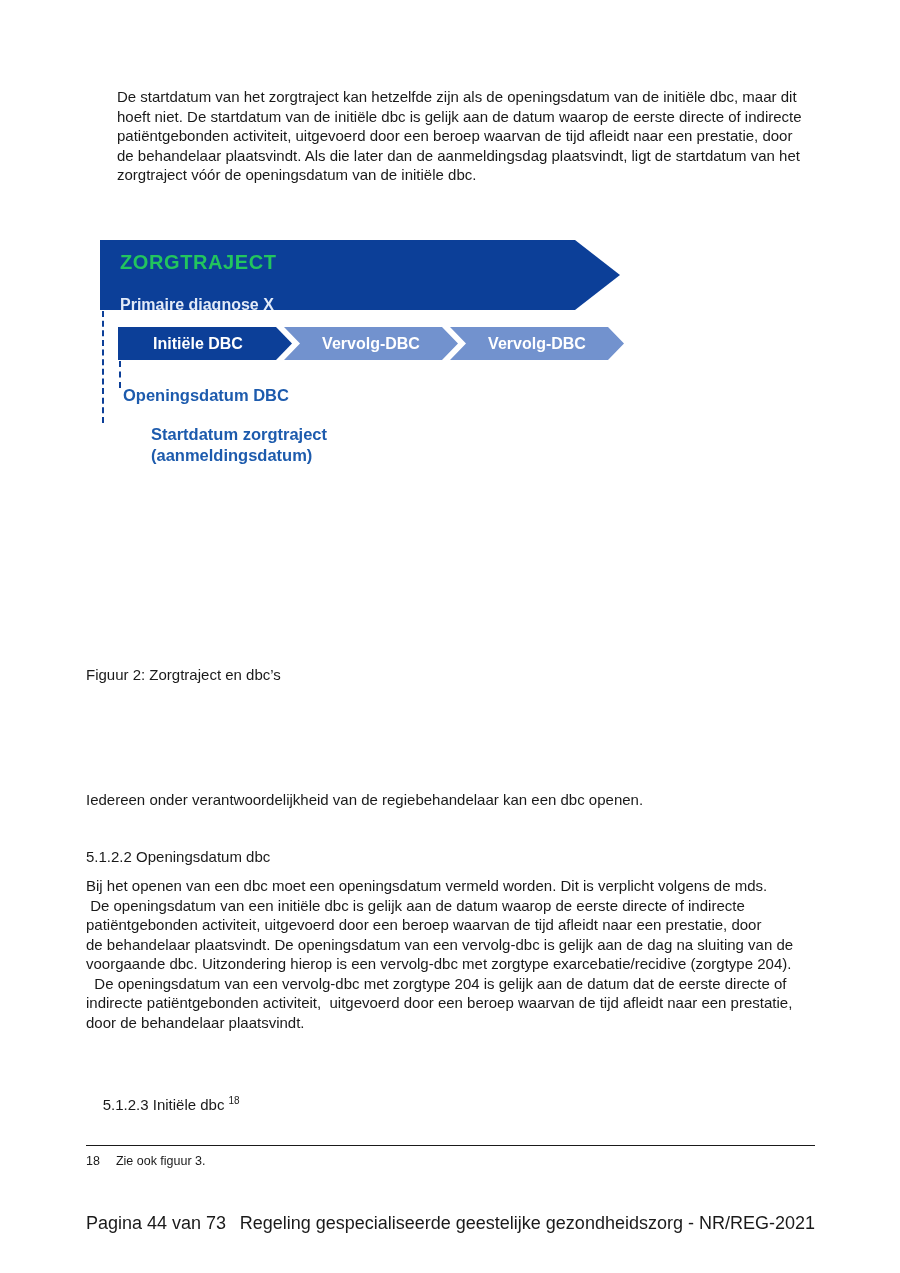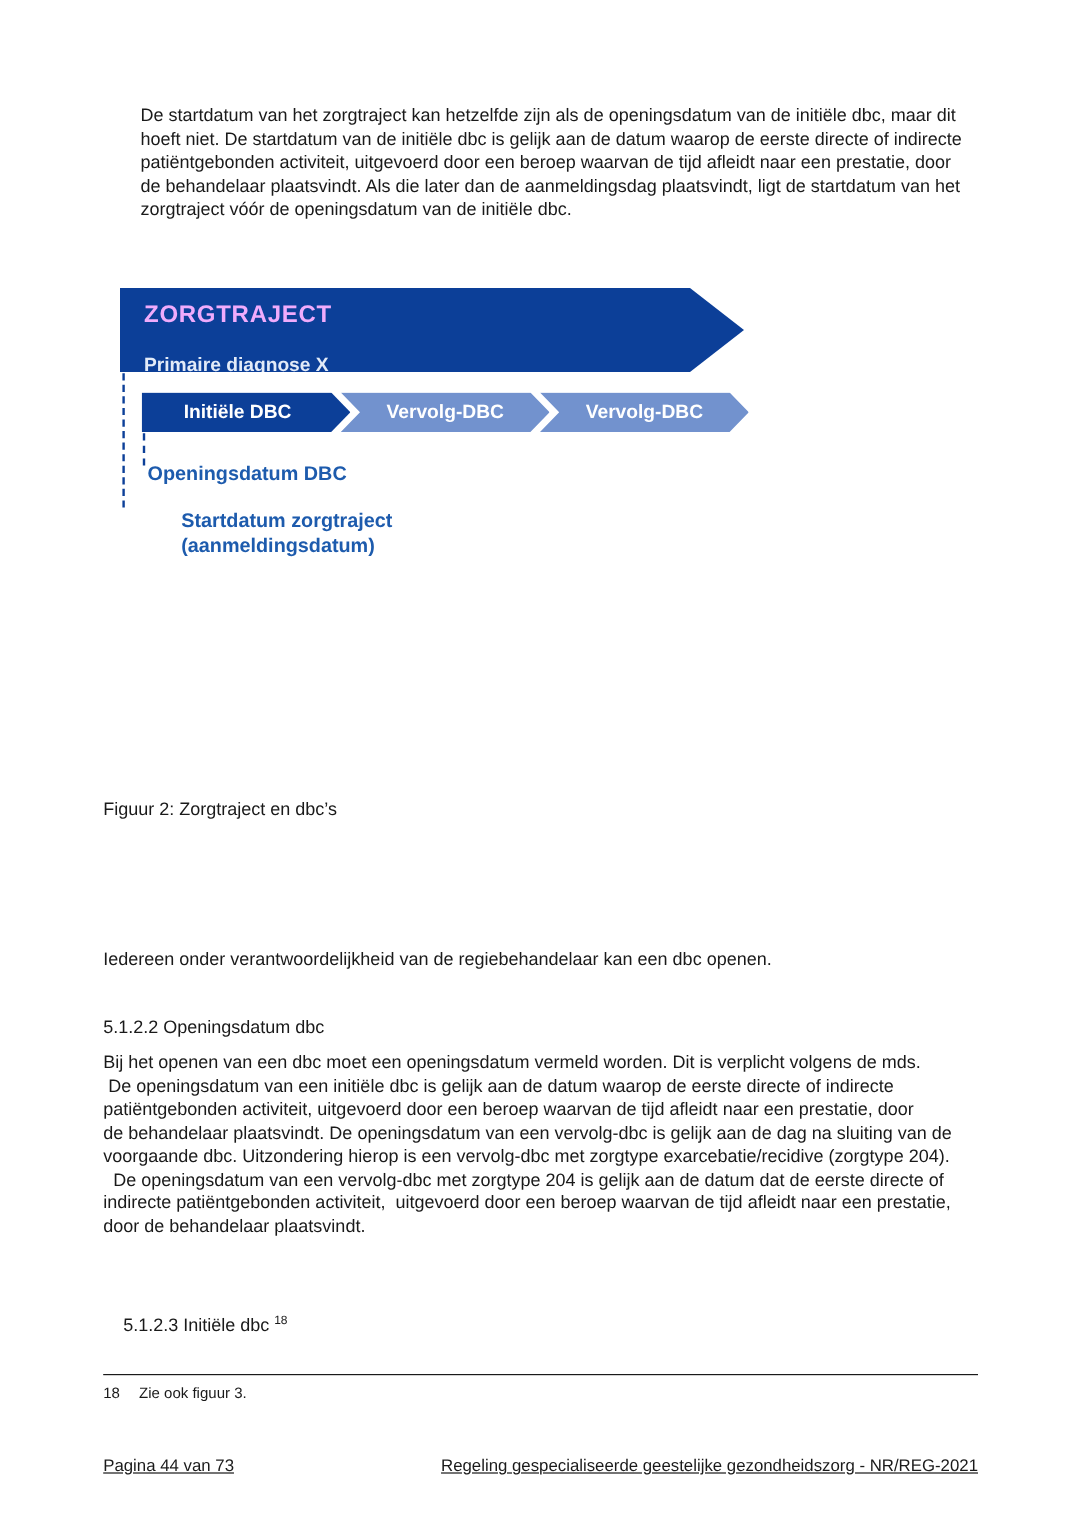--- a/index.html
+++ b/index.html
@@ -40,21 +40,21 @@
   .figure{position:absolute;left:100px;top:240px;width:560px;height:240px;}
   .main-arrow{
     position:absolute;left:0;top:0;
     width:520px;height:70px;
     background:var(--dark-blue);
     clip-path:polygon(0 0,475px 0,520px 50%,475px 100%,0 100%);
     box-sizing:border-box;
     padding:11px 0 0 20px;
   }
   .main-title{
-    color:#f0abfc;font-size:20px;font-weight:bold;letter-spacing:0.6px;
+    color:#22c55e;font-size:20px;font-weight:bold;letter-spacing:0.6px;
   }
   .main-sub{
     color:#e3ebf8;font-size:16px;font-weight:bold;margin-top:22px;
   }
   .sub-row{
     position:absolute;left:18px;top:87px;
     display:flex;height:33px;
   }
   .seg{
     height:33px;width:174px;
@@ -95,21 +95,21 @@
   }
   .footnote{
     position:absolute;left:86px;top:1154px;margin:0;
     font-size:12.5px;color:var(--text-black);
   }
   .fn-num{display:inline-block;margin-right:16px;}
   .footer{
     position:absolute;left:86px;top:1213px;
     width:729px;
     display:flex;justify-content:space-between;
-    font-size:14px;color:var(--text-black);text-decoration:underline;
+    font-size:18px;color:var(--text-black);
   }
 </style>
 </head>
 <body>
 
 <div class="page">
 
   <p class="body-text intro">De startdatum van het zorgtraject kan hetzelfde zijn als de openingsdatum van de initiële dbc, maar dit
 hoeft niet. De startdatum van de initiële dbc is gelijk aan de datum waarop de eerste directe of indirecte
 patiëntgebonden activiteit, uitgevoerd door een beroep waarvan de tijd afleidt naar een prestatie, door

